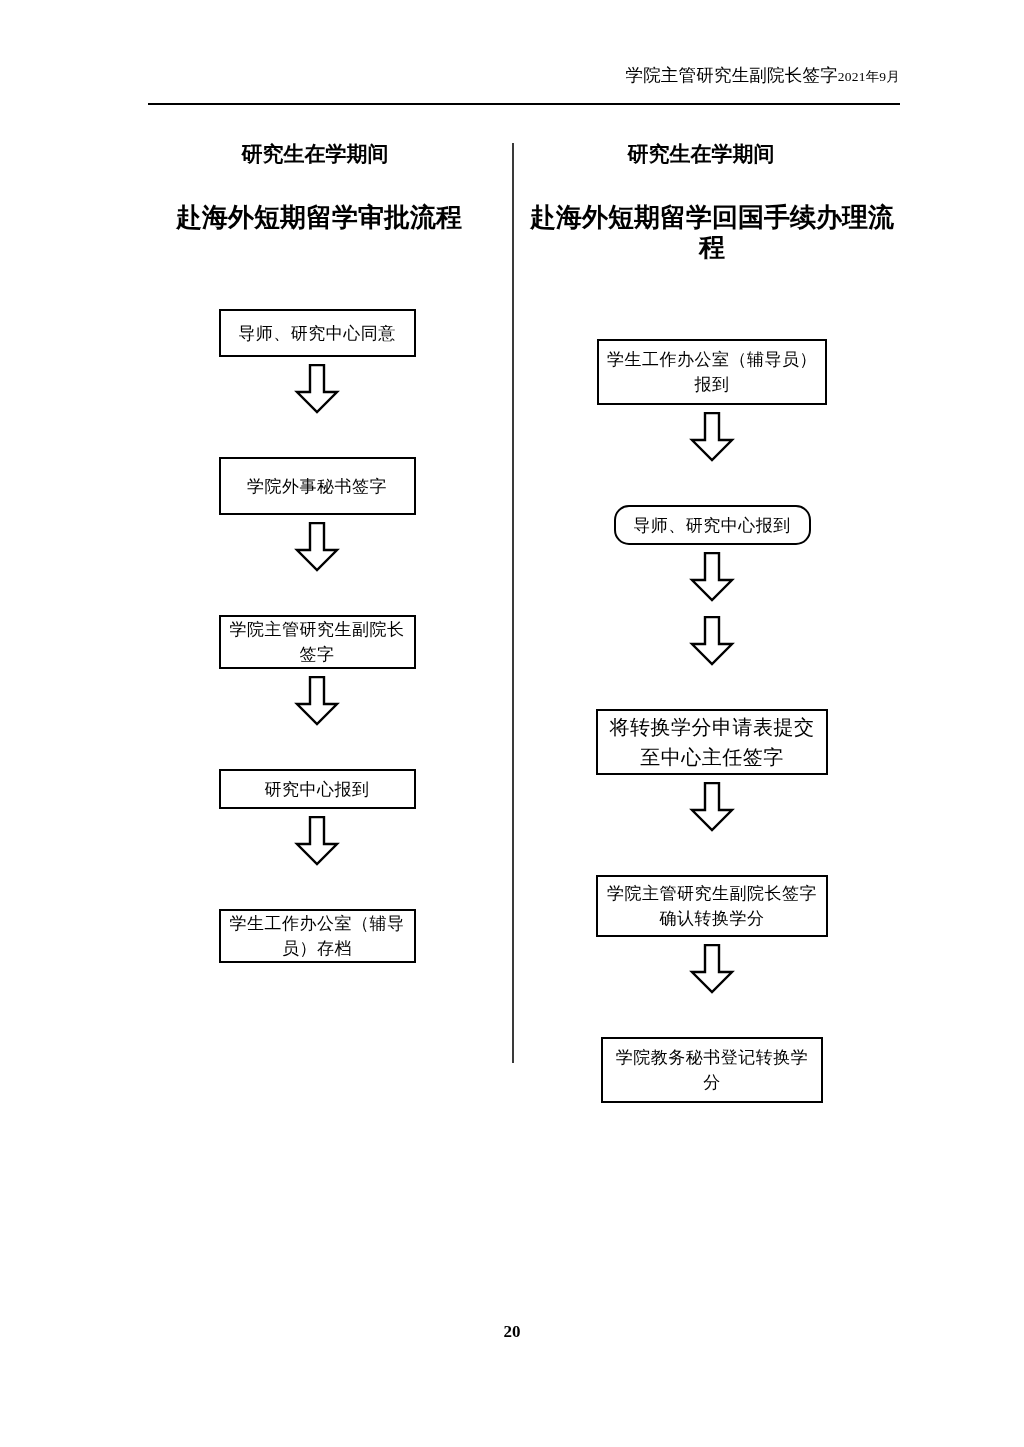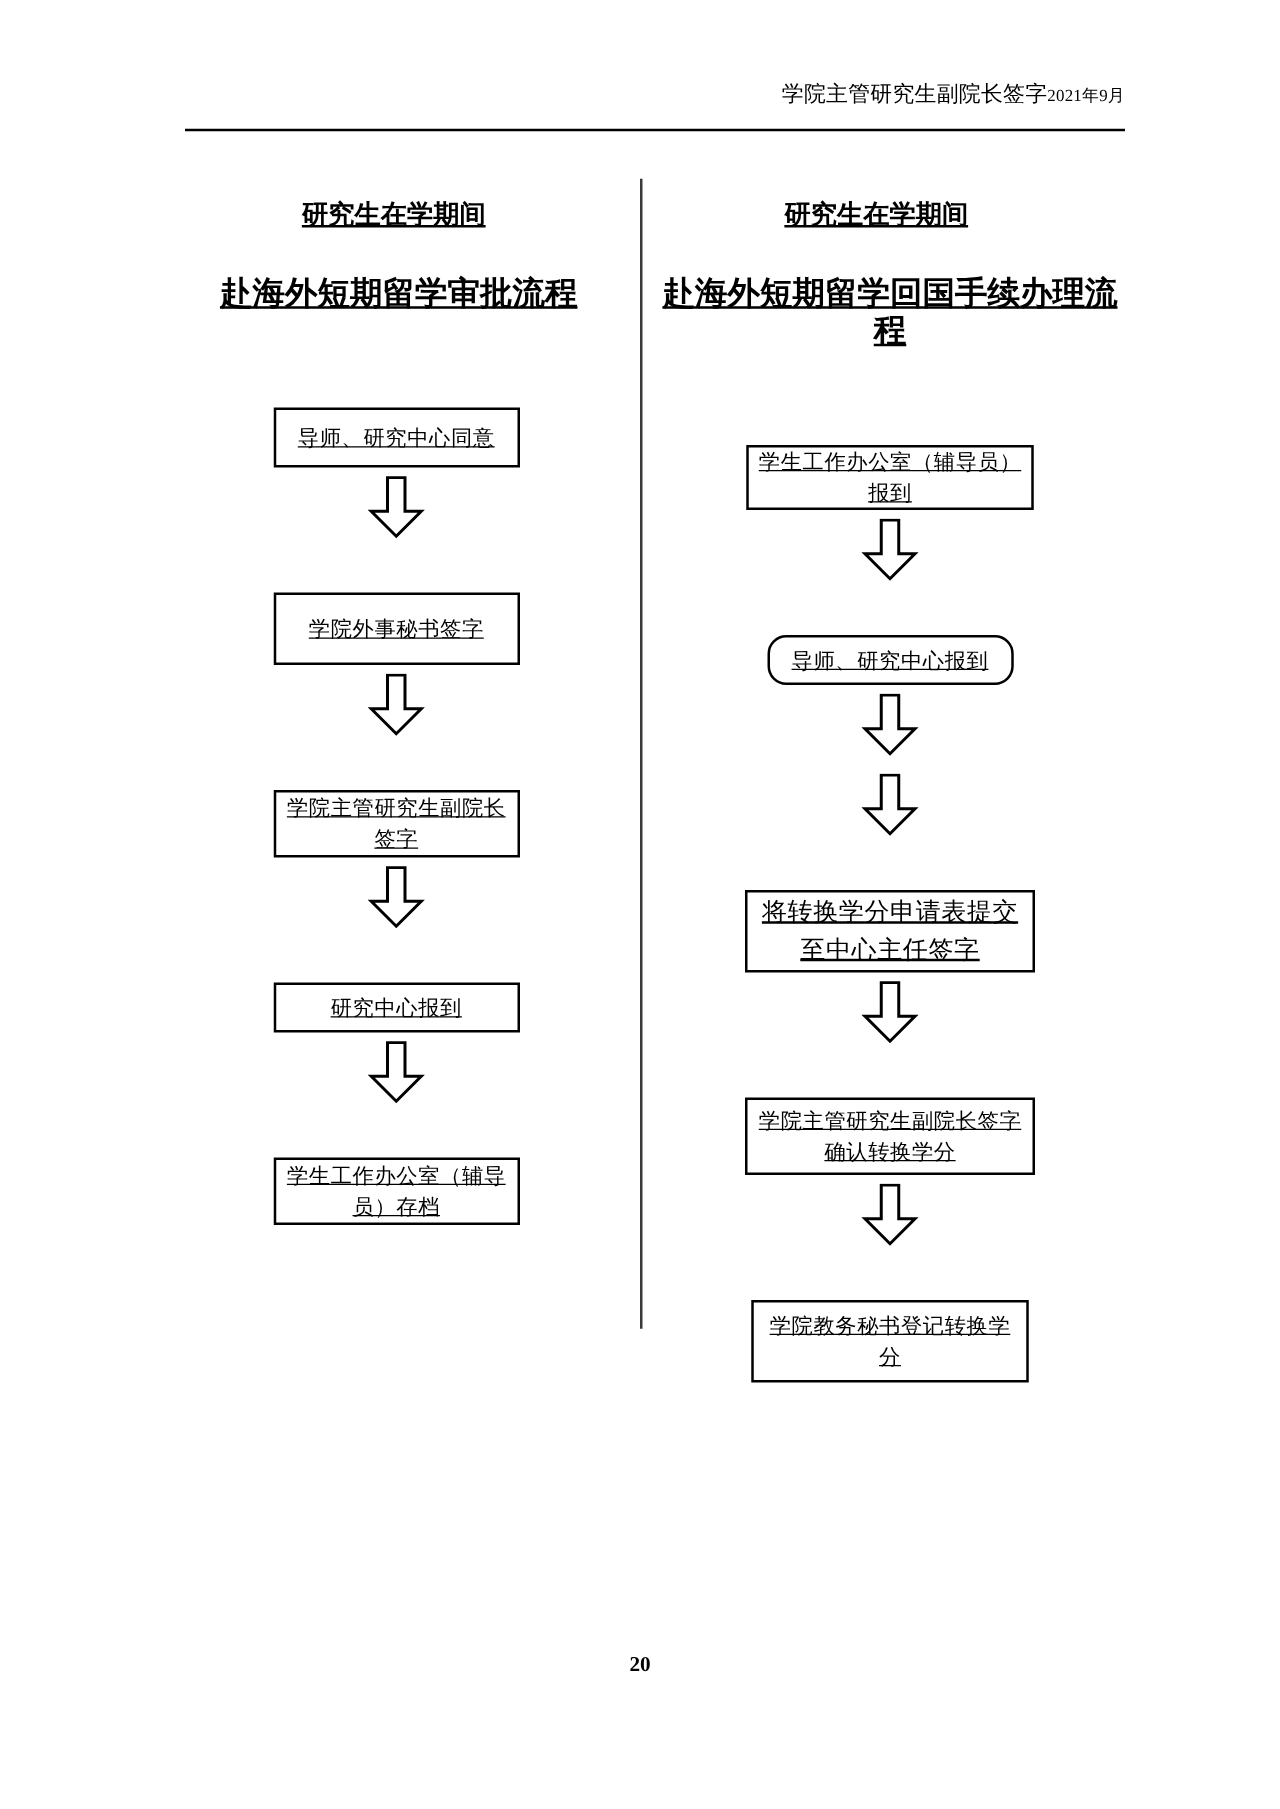--- a/index.html
+++ b/index.html
@@ -48,22 +48,21 @@
     left: 512px;
     top: 143px;
     width: 0;
     height: 920px;
     border-left: 2px solid #3a3a3a;
   }
 
   
   .column {
     position: absolute;
-    top: 140px;
-    text-decoration: underline;
+    top: 123px;
   }
   .col-left  { left: 148px;  width: 352px; }
   .col-right { left: 524px;  width: 376px; }
 
   .col-title-1 {
     text-align: center;
     font-size: 21px;
     font-weight: bold;
     line-height: 30px;
     margin-top: 16px;
@@ -108,21 +107,21 @@
   
   .col-left .node { width: 197px; }
   .col-left .n1 { height: 48px; }
   .col-left .n2 { height: 58px; }
   .col-left .n3 { height: 54px; }
   .col-left .n4 { height: 40px; }
   .col-left .n5 { height: 54px; }
 
   
   .col-right .node { width: 230px; }
-  .col-right .n1 { height: 52px; width: 230px; }
+  .col-right .n1 { height: 66px; width: 230px; }
   .col-right .n2 { height: 40px; width: 197px; border-radius: 15px; }
   .col-right .n3 { height: 40px; width: 222px; }
   .col-right .n4 { height: 66px; width: 232px; font-size: 20px; line-height: 30px; }
   .col-right .n5 { height: 62px; width: 232px; }
   .col-right .n6 { height: 66px; width: 222px; }
 
   
   .arrow {
     width: 46px;
     height: 50px;

